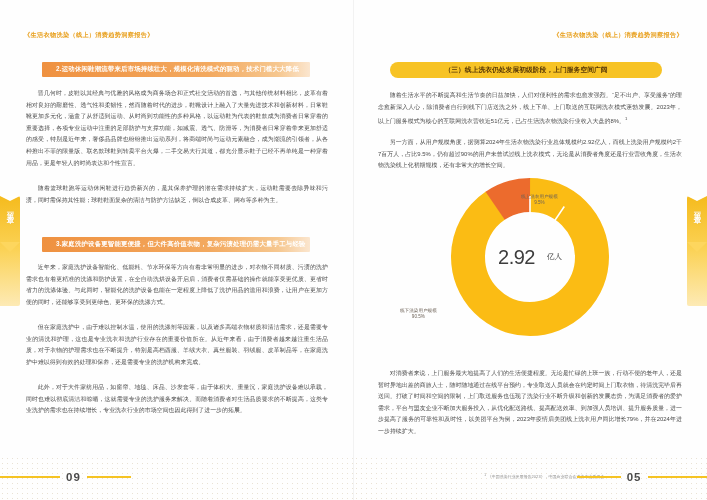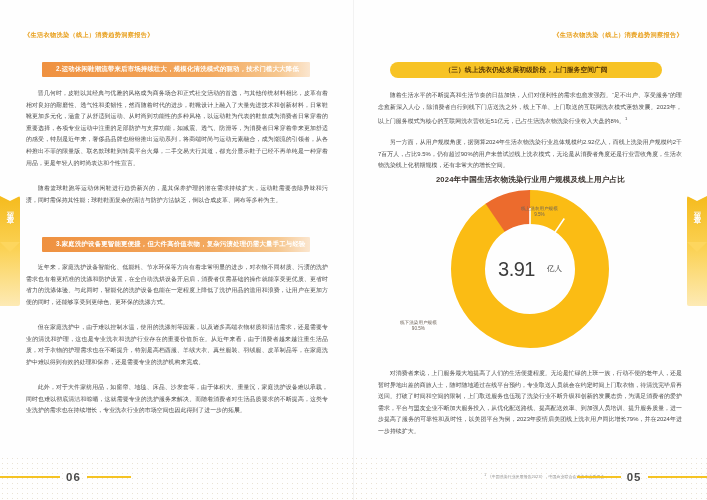--- a/index.html
+++ b/index.html
@@ -141,53 +141,52 @@
 
     <div class="ribbon l">
       <div class="notch-top"></div>
       <div class="ribbon-txt">第一章</div>
       <div class="notch-bot"></div>
     </div>
 
     <div class="footer">
       <div class="pagenum l">
         <div class="rule left-a"></div>
-        <span>06</span>
+        <span>09</span>
         <div class="rule left-b"></div>
       </div>
     </div>
   </div>
 
   <div class="page right">
 
     <div class="run-head r">《生活衣物洗染（线上）消费趋势洞察报告》</div>
 
     <div class="bar-pill" style="top:62px">（三）线上洗衣仍处发展初级阶段，上门服务空间广阔</div>
 
     <div class="para right" style="top:90px">
       <span>随着生活水平的不断提高和生活节奏的日益加快，人们对便利性的需求也愈发强烈。“足不出户、享受服务”的理念愈新深入人心，除消费者自行到线下门店送洗之外，线上下单、上门取送的互联网洗衣模式蓬勃发展。2023年，以上门服务模式为核心的互联网洗衣营收近51亿元，已占生活洗衣物洗染行业收入大盘的8%。</span><span class="sup">1</span>
     </div>
 
     <div class="para right" style="top:137px">另一方面，从用户规模角度，据测算2024年生活衣物洗染行业总体规模约2.92亿人，而线上洗染用户规模约2千7百万人，占比9.5%，仍有超过90%的用户未曾试过线上洗衣模式，无论是从消费者角度还是行业营收角度，生活衣物洗染线上化初期规模，还有非常大的增长空间。</div>
 
     <div class="chart-wrap">
-      <div class="chart-title">2024年中国生活衣物洗染行业用户规模及线上用户占比</div>
 
       <div class="donut-area">
         <svg class="donut-svg" width="160" height="160" viewBox="0 0 160 160">
 
           <circle id="slice-offline" cx="80" cy="80" r="62" fill="none" stroke="#FBBC14" stroke-width="34" stroke-dasharray="352.5495275858466 389.55748904513433" transform="rotate(-90 80 80)"></circle>
           <circle id="slice-online" cx="80" cy="80" r="62" fill="none" stroke="#EC6B2D" stroke-width="34" stroke-dasharray="37.00796145928776 389.55748904513433" transform="rotate(235.8 80 80)"></circle>
 
           <line x1="80" y1="19" x2="80" y2="43" stroke="#ffffff" stroke-width="1.6"></line>
           <line id="sep2" x1="80" y1="19" x2="80" y2="43" stroke="#ffffff" stroke-width="1.6" transform="rotate(34.2 80 80)"></line>
         </svg>
 
         <div class="center-lab">
-          <span class="center-val">3.91</span>
+          <span class="center-val">2.92</span>
           <span class="center-unit">亿人</span>
         </div>
 
         <div class="lab lab-online">
           <span>线上洗衣用户规模</span>
           <span class="pct">9.5%</span>
         </div>
 
         <div class="lab lab-offline">
           <span>线下洗染用户规模</span>

